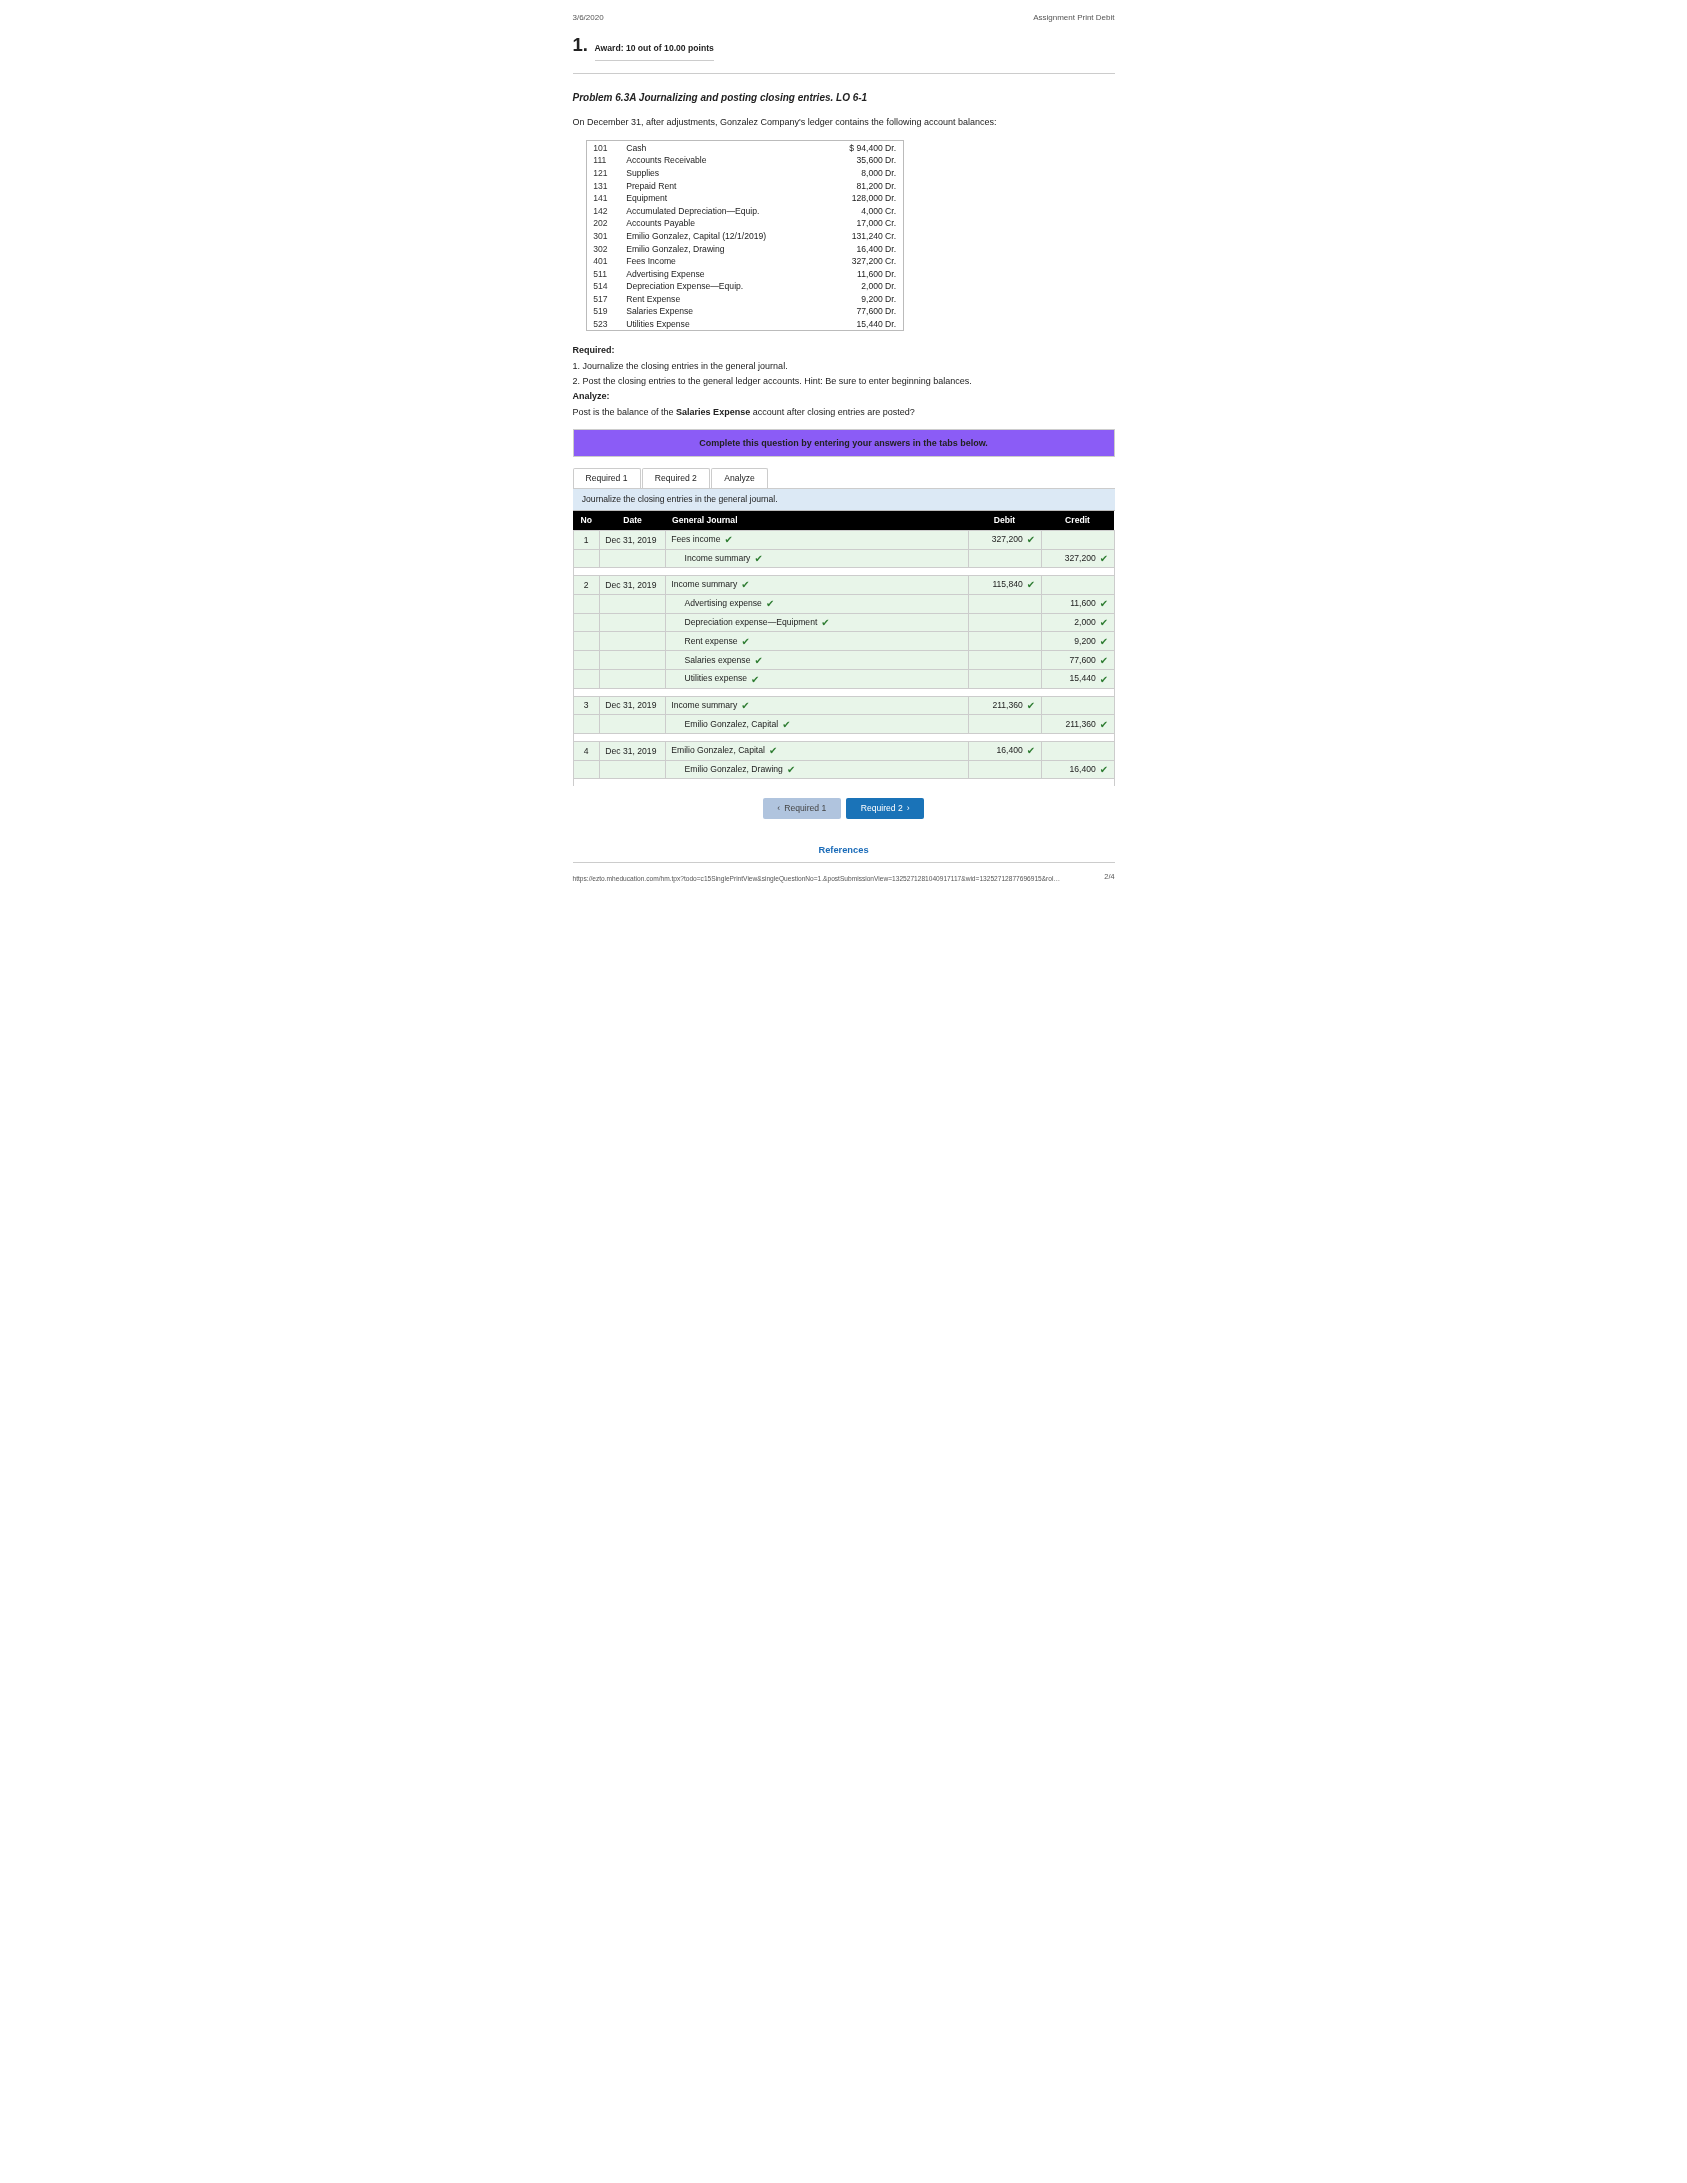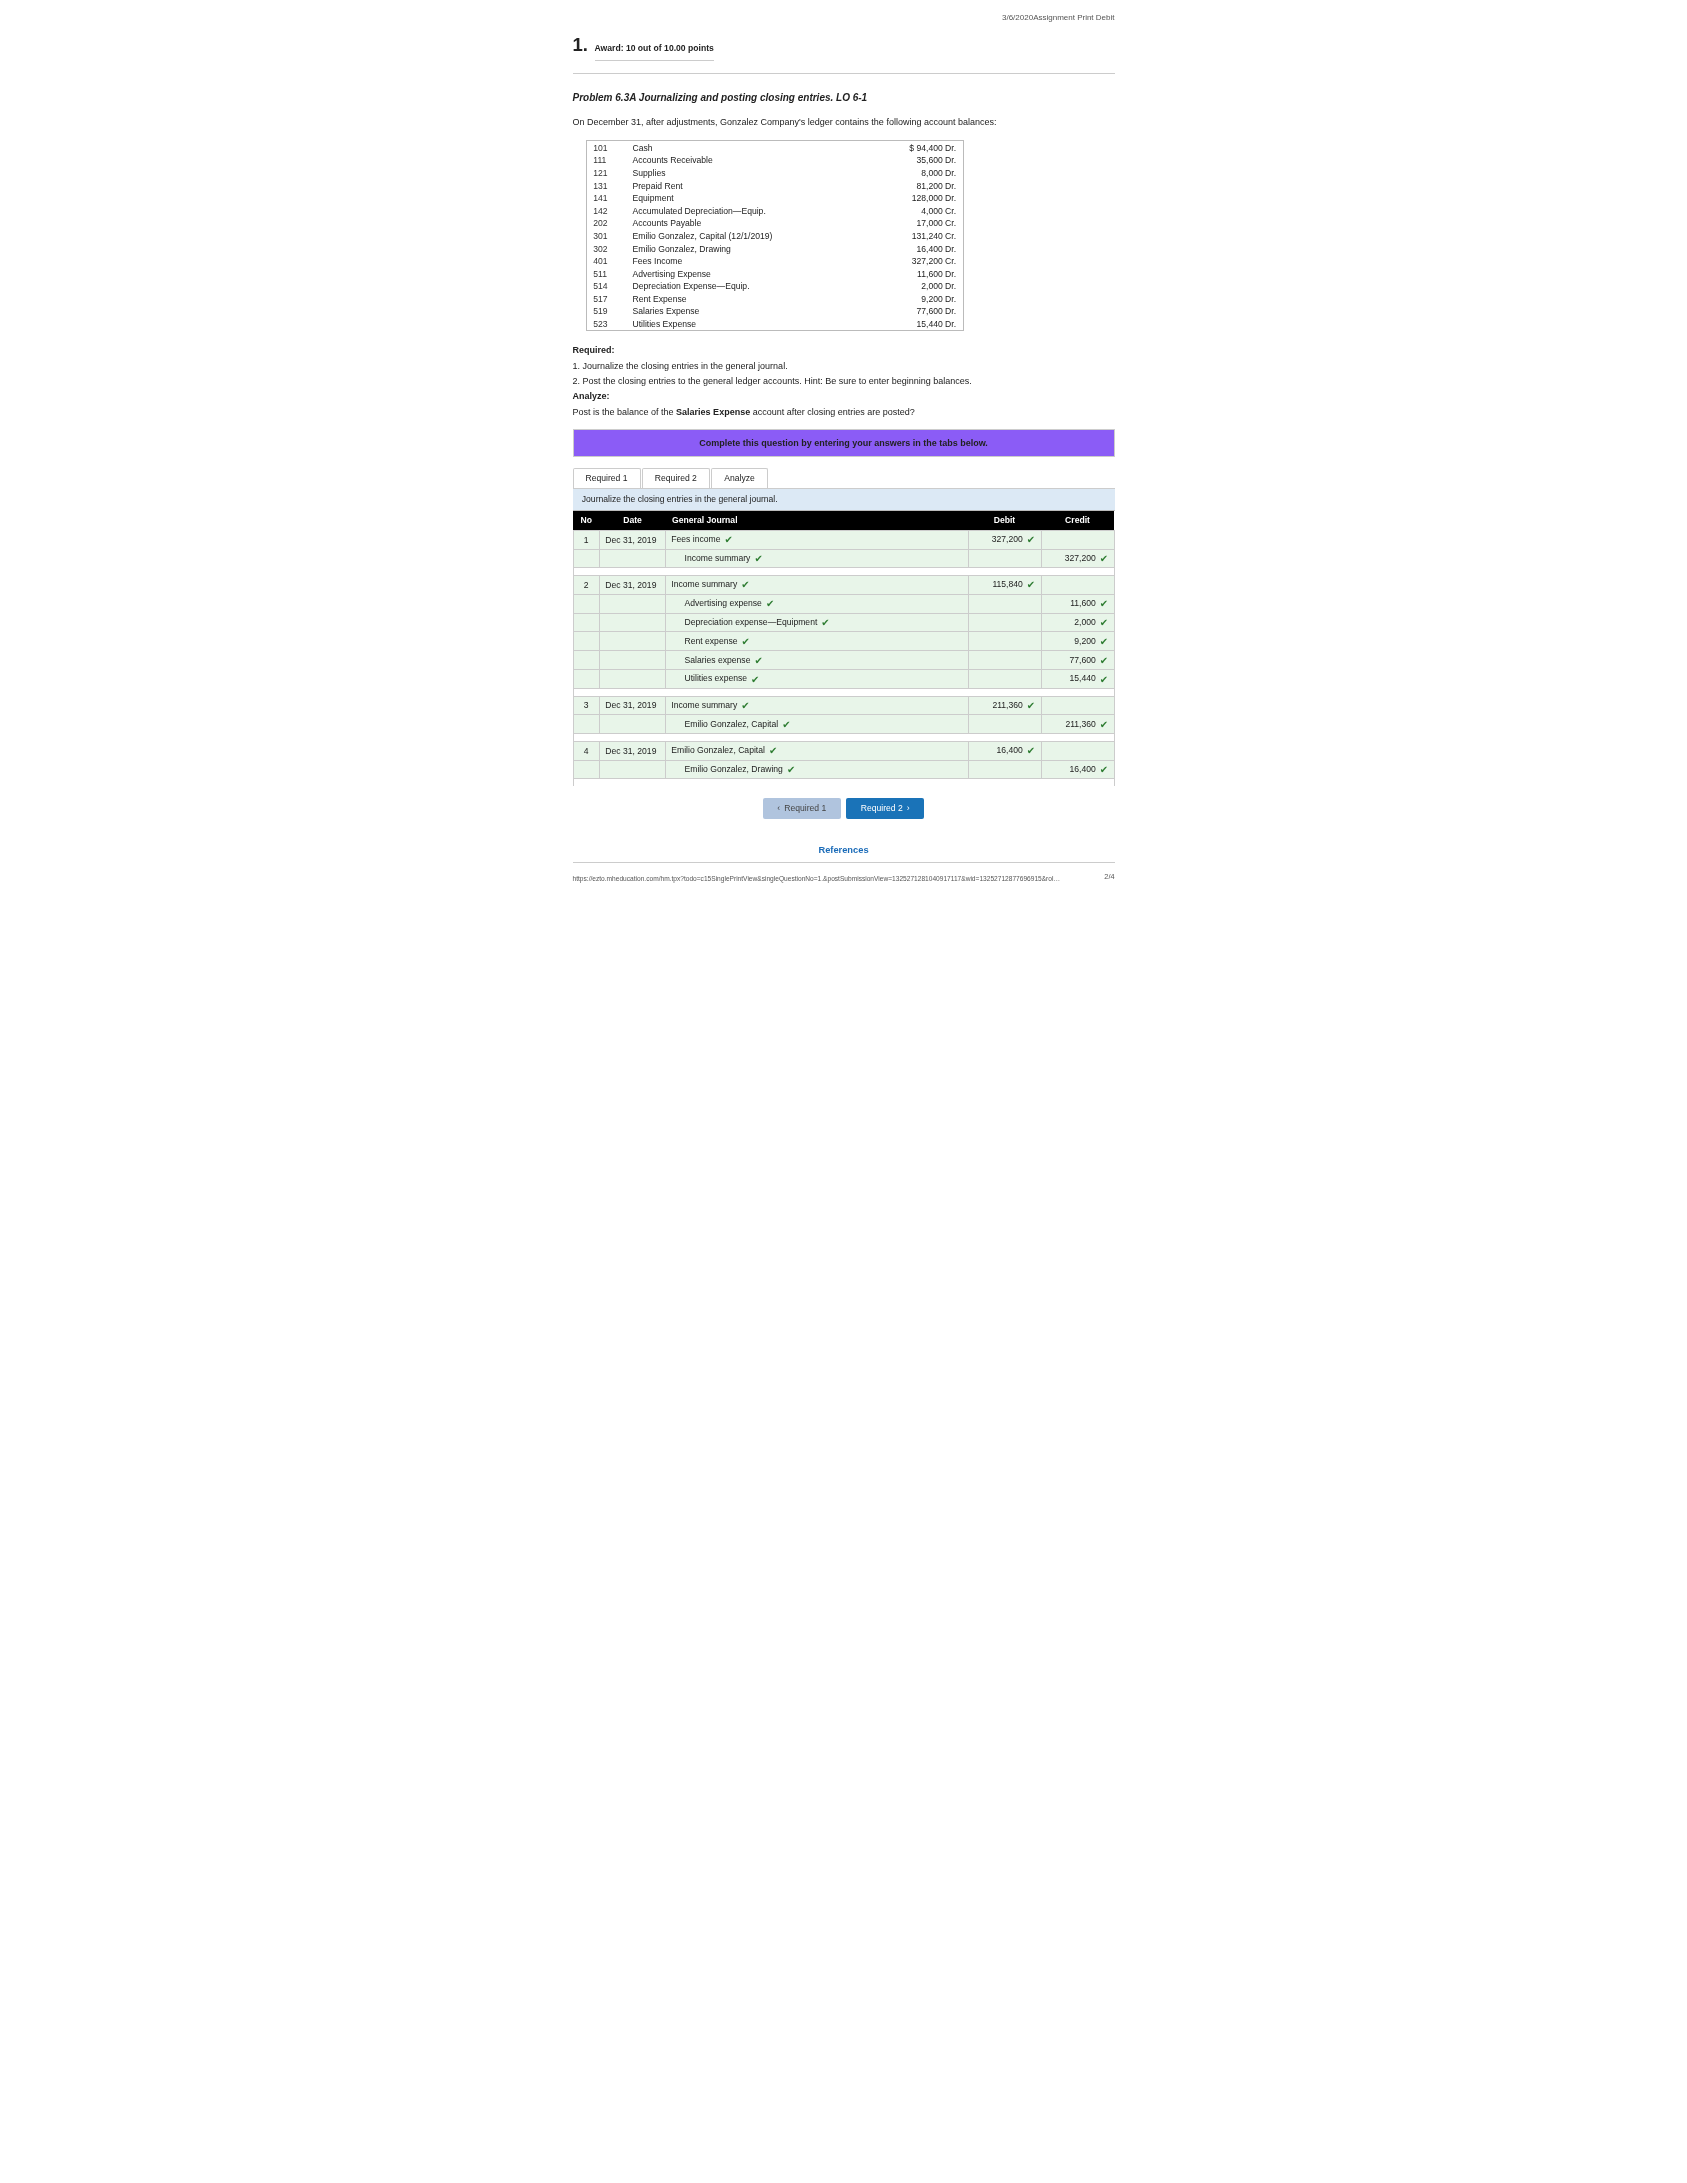--- a/index.html
+++ b/index.html
@@ -7,21 +7,21 @@
       font-family: Arial, sans-serif;
       font-size: 9.3px;
       color: #222;
       background: #fff;
       width: 595px;
       margin: 0 auto;
       padding: 13.2px 26.5px 40px 26.5px;
     }
     .header-bar {
       display: flex;
-      justify-content: flex-end;
+      justify-content: space-between;
       font-size: 8px;
       color: #555;
       margin-bottom: 12px;
     }
     .question-number {
       font-size: 18.5px;
       font-weight: bold;
       display: inline-block;
       margin-right: 6.6px;
     }
@@ -40,21 +40,21 @@
     }
     .intro-text {
       font-size: 9px;
       margin-bottom: 10.6px;
       line-height: 1.5;
     }
     .ledger-table {
       border: 0.7px solid #bbb;
       border-collapse: collapse;
       margin-bottom: 12px;
-      width: 378px;
+      width: 318px;
       margin-left: 13.2px;
     }
     .ledger-table td {
       padding: 1.3px 6.6px;
       font-size: 8.6px;
       white-space: nowrap;
     }
     .ledger-table tr td:first-child { width: 26.5px; color: #333; }
     .ledger-table tr td:nth-child(2) { width: 159px; }
     .ledger-table tr td:nth-child(3) { width: 79px; text-align: right; }

